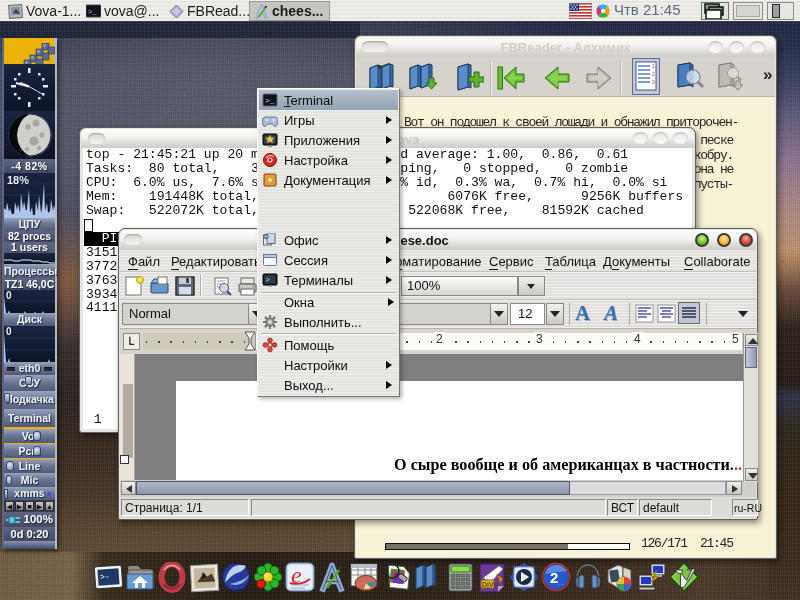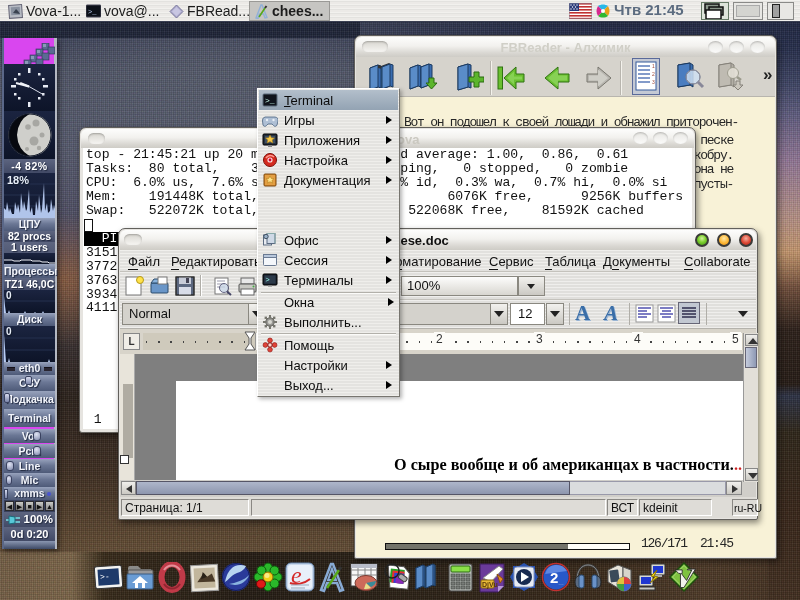--- a/index.html
+++ b/index.html
@@ -16,21 +16,21 @@
 background:linear-gradient(90deg,#6e5a42 0%,#756045 9%,#342818 13%,#221a12 30%,#2a2015 55%,#38291a 75%,#4a3726 88%,#3e2c1e 100%)}
 #wallTL{position:absolute;left:0px;top:22px;width:360px;height:16px;background:#1d2335}
 .tex{position:absolute;opacity:.16;mix-blend-mode:overlay}
 
 #bar{position:absolute;left:0;top:0;width:800px;height:22px;
 background:repeating-linear-gradient(180deg,#f2f1ee 0 1px,#e3e2df 1px 2px,#eceae7 2px 4px);
 border-bottom:1px solid #3a3f52;z-index:60}
 .tbtn{position:absolute;top:1px;height:20px;display:flex;align-items:center;font-size:14px;color:#1c1c1c;white-space:nowrap}
 .tbtn .ti{width:15px;height:15px;margin-right:3px}
 #tbA{background:#c6c5c2;border:1px solid #9a9996;padding:0 4px}
-#clock{position:absolute;left:614px;top:1px;font-size:15px;font-weight:bold;color:#5c6c80;letter-spacing:0}
+#clock{position:absolute;left:614px;top:1px;font-size:15px;font-weight:normal;color:#5c6c80;letter-spacing:0}
 .trayb{position:absolute;top:2px;height:18px;background:#e8e7e4;border:1px solid #8a8a88}
 
 .win{position:absolute;background:#e6e4e0;border:1px solid #62605c;border-radius:7px 7px 2px 2px;box-shadow:2px 3px 6px rgba(0,0,0,.45)}
 .tbarr{position:absolute;left:1px;top:1px;right:1px;height:20px;border-radius:6px 6px 0 0;
 background:linear-gradient(180deg,#fdfdfc 0%,#f2f1ee 45%,#d9d7d2 80%,#ceccc6 100%)}
 .pill{position:absolute;width:26px;height:11px;border-radius:6px;top:4px;
 background:linear-gradient(180deg,#d8d6d0,#f6f5f2);box-shadow:inset 0 1px 2px rgba(0,0,0,.25)}
 .obtn{position:absolute;width:15px;height:12px;border-radius:50%;top:4px;
 background:linear-gradient(180deg,#e8e7e3,#fbfbfa);box-shadow:inset 0 1px 2px rgba(0,0,0,.22)}
 .cbtn{position:absolute;width:14px;height:14px;border-radius:50%;top:3px}
@@ -60,21 +60,21 @@
 #menu{position:absolute;left:257px;top:88px;width:143px;height:309px;
 background:repeating-linear-gradient(180deg,#efeeeb 0 1px,#e4e3e0 1px 3px);
 border-top:1px solid #fff;border-left:1px solid #fff;border-right:1px solid #77756f;border-bottom:1px solid #77756f;
 box-shadow:2px 2px 4px rgba(0,0,0,.3);z-index:40}
 .mrow{position:absolute;left:1px;width:139px;height:20px;font-size:13px;color:#0c0c0c;display:flex;align-items:center}
 .mrow .mi{width:16px;height:16px;margin-left:3px;margin-right:6px;flex:none}
 .mrow .noi{width:16px;margin-left:3px;margin-right:6px;flex:none}
 .arr{position:absolute;right:6px;width:0;height:0;border-left:6px solid #000;border-top:4.5px solid transparent;border-bottom:4.5px solid transparent}
 .msep{position:absolute;left:3px;width:135px;height:2px;border-top:1px solid #b2b0aa;border-bottom:1px solid #fbfbf9}
 
-#gk{position:absolute;left:2px;top:38px;width:55px;height:511px;z-index:30;background:#d946ef;border-left:2px solid #5a6788;border-right:3px solid #b4b8c2;box-shadow:2px 2px 5px rgba(0,0,0,.5)}
+#gk{position:absolute;left:2px;top:38px;width:55px;height:511px;z-index:30;background:#eab308;border-left:2px solid #5a6788;border-right:3px solid #b4b8c2;box-shadow:2px 2px 5px rgba(0,0,0,.5)}
 .gcap{width:100%;background:linear-gradient(180deg,#97a2bc 0%,#6b7795 45%,#4e5a78 100%);color:#f2f4fa;font-size:10.5px;font-weight:bold;text-align:center;text-shadow:1px 1px 1px #20283e}
 .gtxt{width:100%;background:linear-gradient(180deg,#5d6580 0%,#424a66 100%);color:#fff;font-size:11px;font-weight:bold;text-align:center;text-shadow:1px 1px 1px #20283e}
 .gchart{width:100%;background:linear-gradient(180deg,#1b2440 0%,#0d1428 100%)}
 
 #dock{position:absolute;left:0;top:560px;width:800px;height:40px;z-index:50}
 .dk{position:absolute;top:2px;width:31px;height:31px}
 </style></head>
 <body>
 <div id="desk">
   <div id="wall"></div>
@@ -358,21 +358,21 @@
       <div class="abs" style="left:16px;top:1px;width:434px;height:14px;background:linear-gradient(180deg,#aeb6ca,#8d96ae);border:1px solid #556"></div>
       <div class="abs" style="left:450px;top:1px;width:156px;height:14px;background:#dadcde;border:1px solid #99a;border-left:none"></div>
       <div class="abs" style="left:606px;top:1px;width:16px;height:14px;background:linear-gradient(180deg,#f0efec,#cbc9c3);border:1px solid #888">
           <div class="abs" style="left:5px;top:3px;width:0;height:0;border-left:6px solid #333;border-top:4.5px solid transparent;border-bottom:4.5px solid transparent"></div>
         </div>
     </div>
     <div id="astat">
       <div class="sbox" style="left:1px;width:128px">Страница: 1/1</div>
       <div class="sbox" style="left:131px;width:355px"></div>
       <div class="sbox" style="left:487px;width:31px">ВСТ</div>
-      <div class="sbox" style="left:519px;width:73px">kdeinit</div>
+      <div class="sbox" style="left:519px;width:73px">default</div>
       <div class="sbox" style="left:612px;width:26px;font-size:10.5px;padding:2px 1px">ru-RU</div>
     </div>
   </div>
 
   <div id="menu">
     <div class="mrow" style="top:1px;background:linear-gradient(180deg,#b3bfcb,#93a3b3);">
         <span class="mi"><svg width="16" height="16">
             <rect x="1" y="2" width="14" height="12" rx="1" fill="#10141c" stroke="#5a6a7a"></rect>
             <text x="3" y="11" font-size="8" fill="#cfe" font-family="Liberation Mono">&gt;_</text>
           </svg></span>

